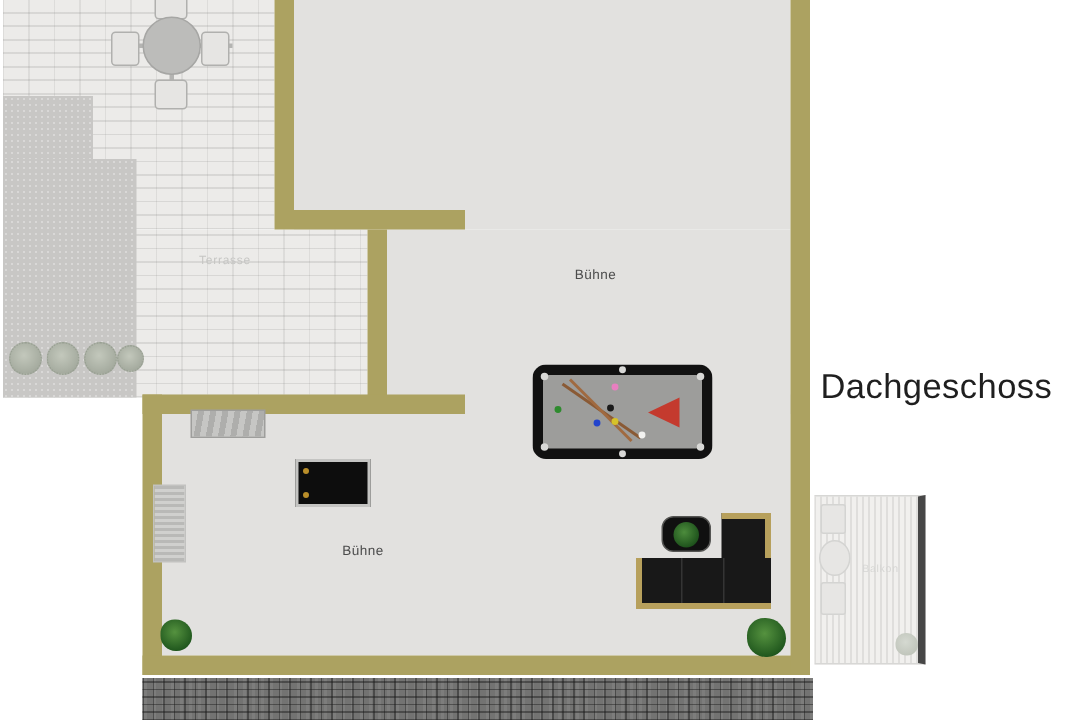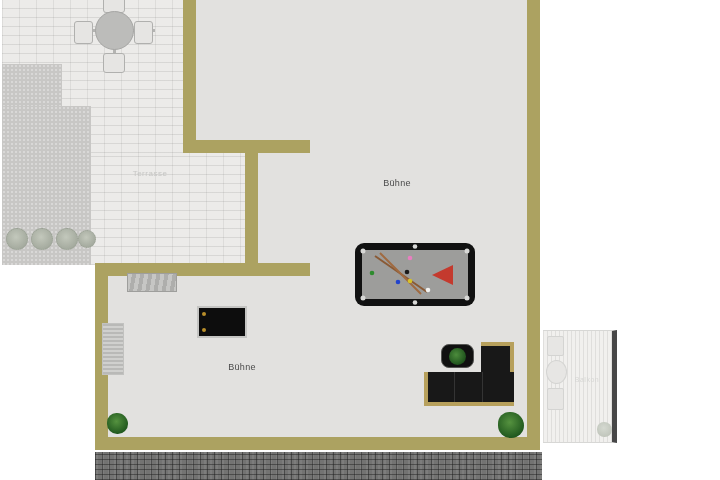--- a/index.html
+++ b/index.html
@@ -120,14 +120,15 @@
   <div class="abs" style="left:441px;top:344px;width:33px;height:24px;background:#101010;border:1px solid #555553;border-radius:8px;">
     <div class="abs" style="left:7px;top:3px;width:17px;height:17px;border-radius:50%;background:radial-gradient(circle at 42% 40%, #4c8c3c, #1e521c 72%);"></div>
   </div>
 
   <div class="abs plant" style="left:107px;top:413px;width:21px;height:21px;"></div>
   <div class="abs plant" style="left:498px;top:412px;width:26px;height:26px;"></div>
 
   <div class="lbl" style="left:367px;top:178px;width:60px;">Bühne</div>
   <div class="lbl" style="left:212px;top:362px;width:60px;">Bühne</div>
 
+  <div class="title" style="left:547px;top:244px;">Dachgeschoss</div>
 
 </div>
 
 </body></html>

